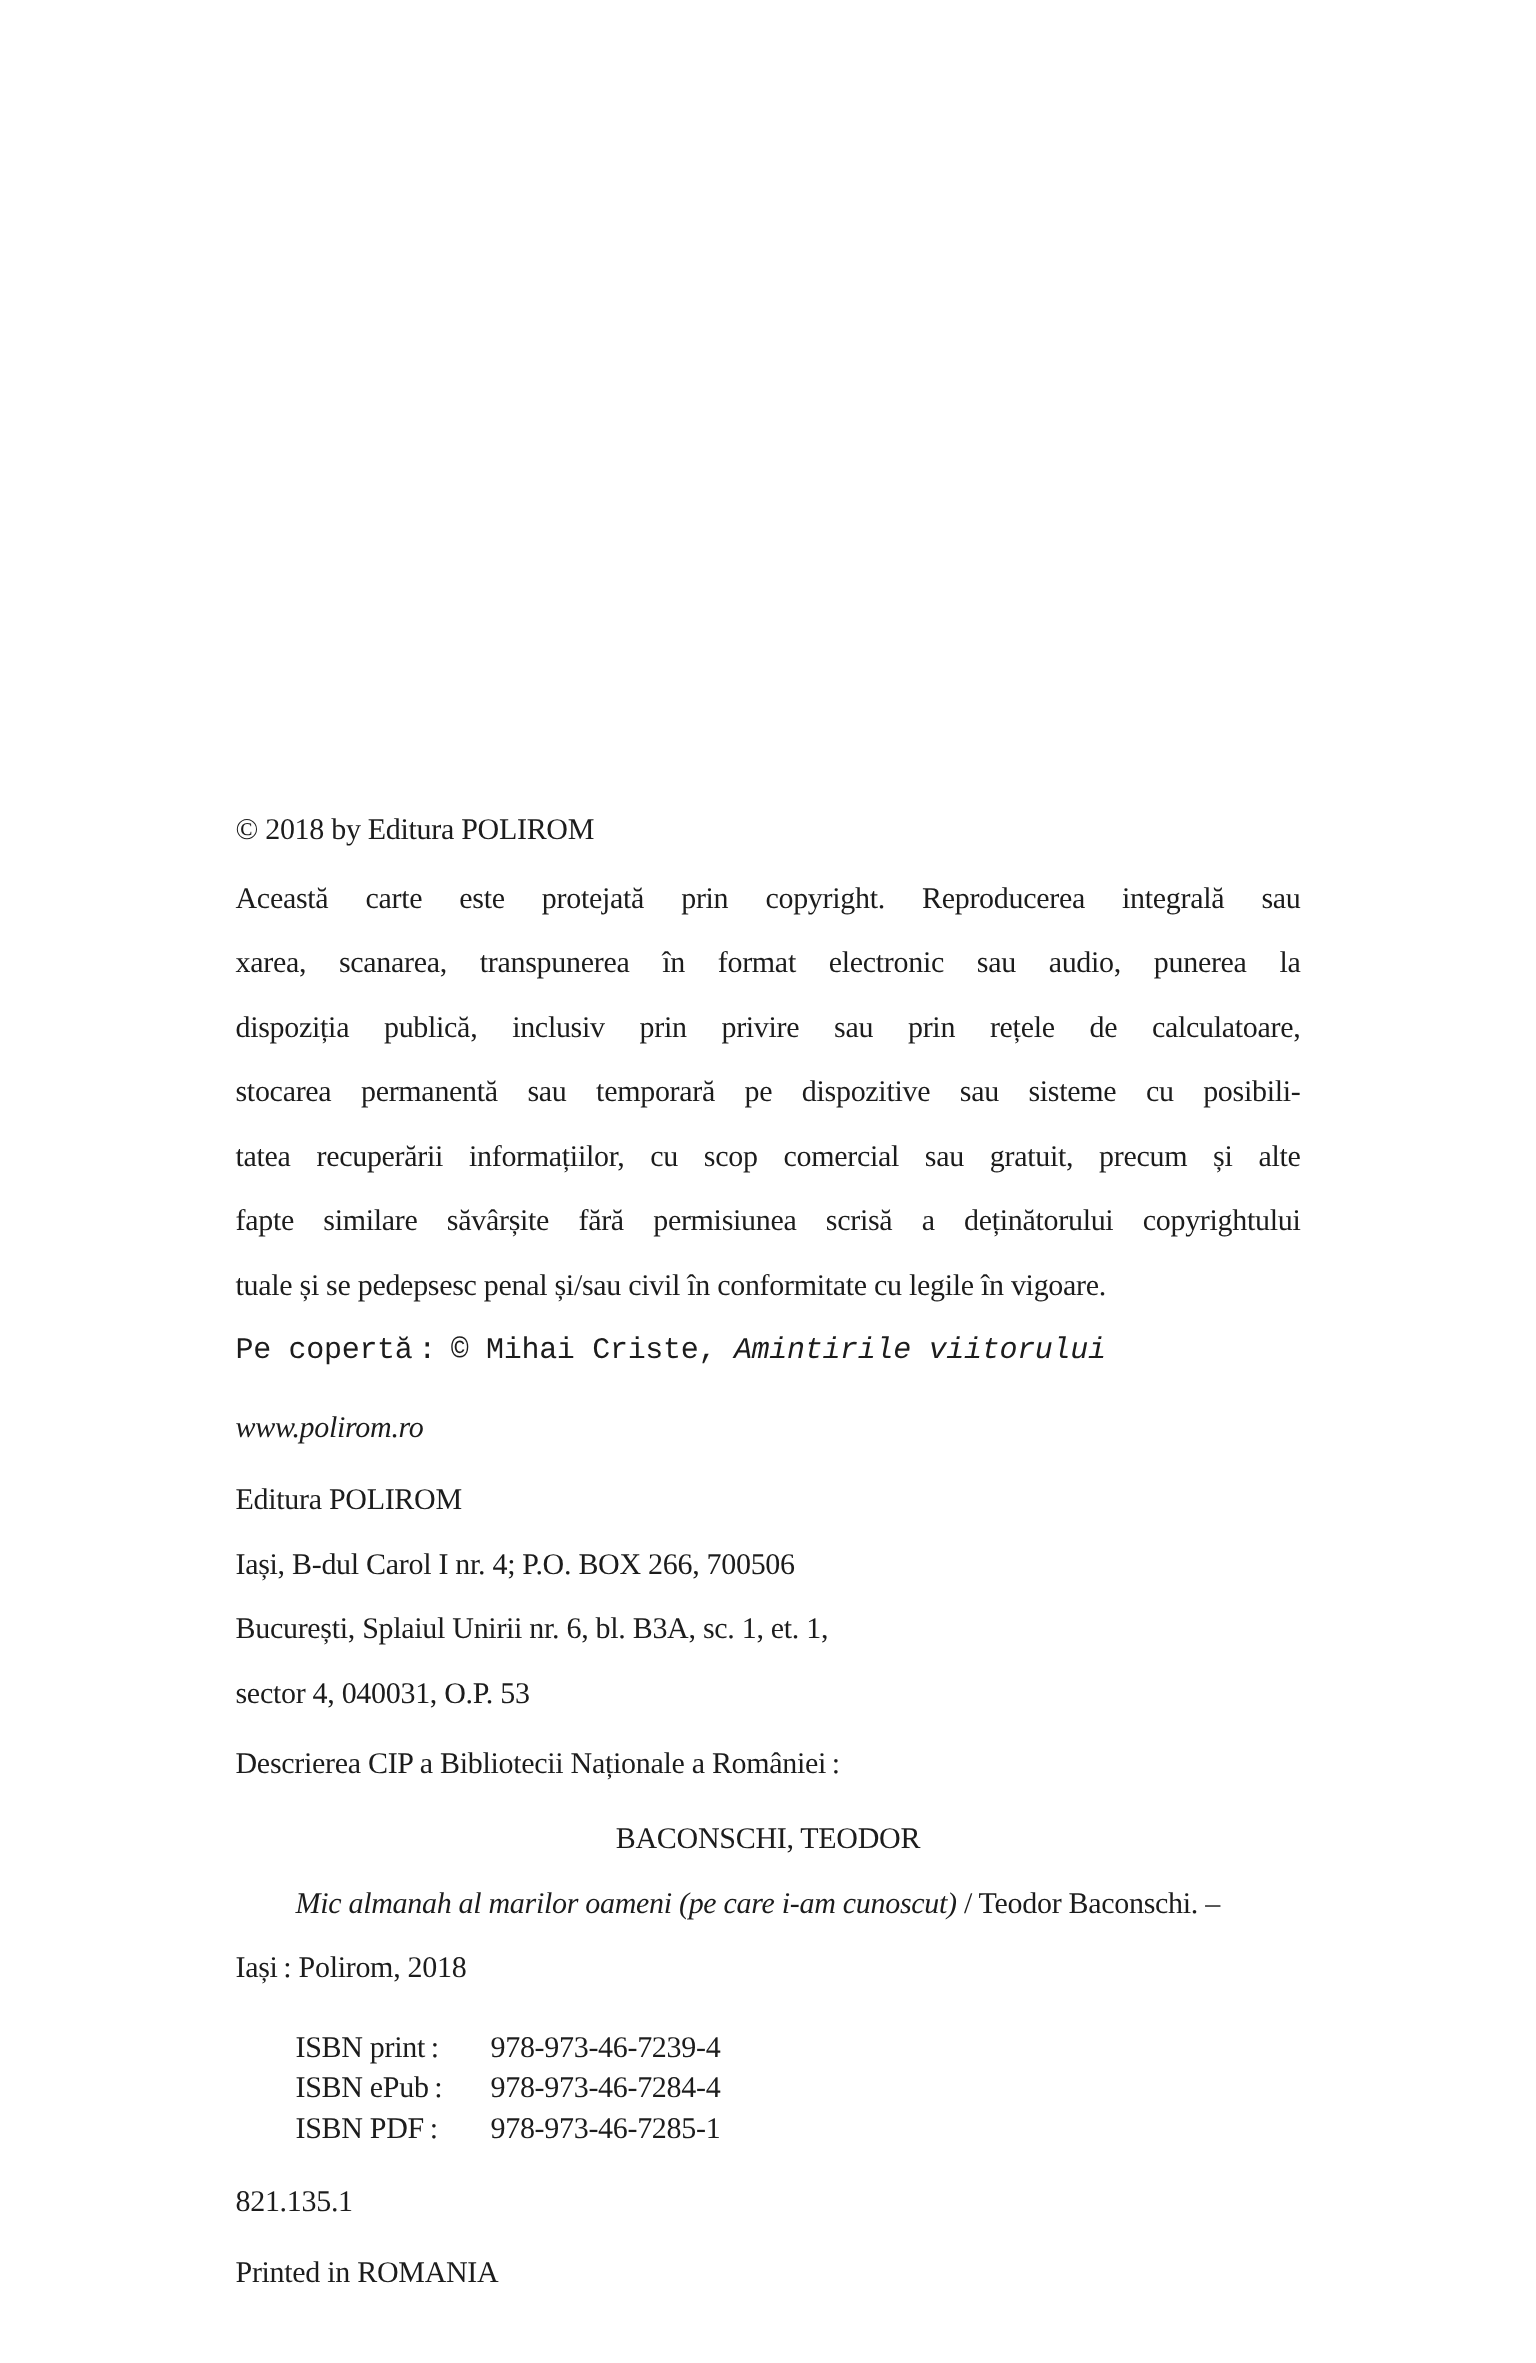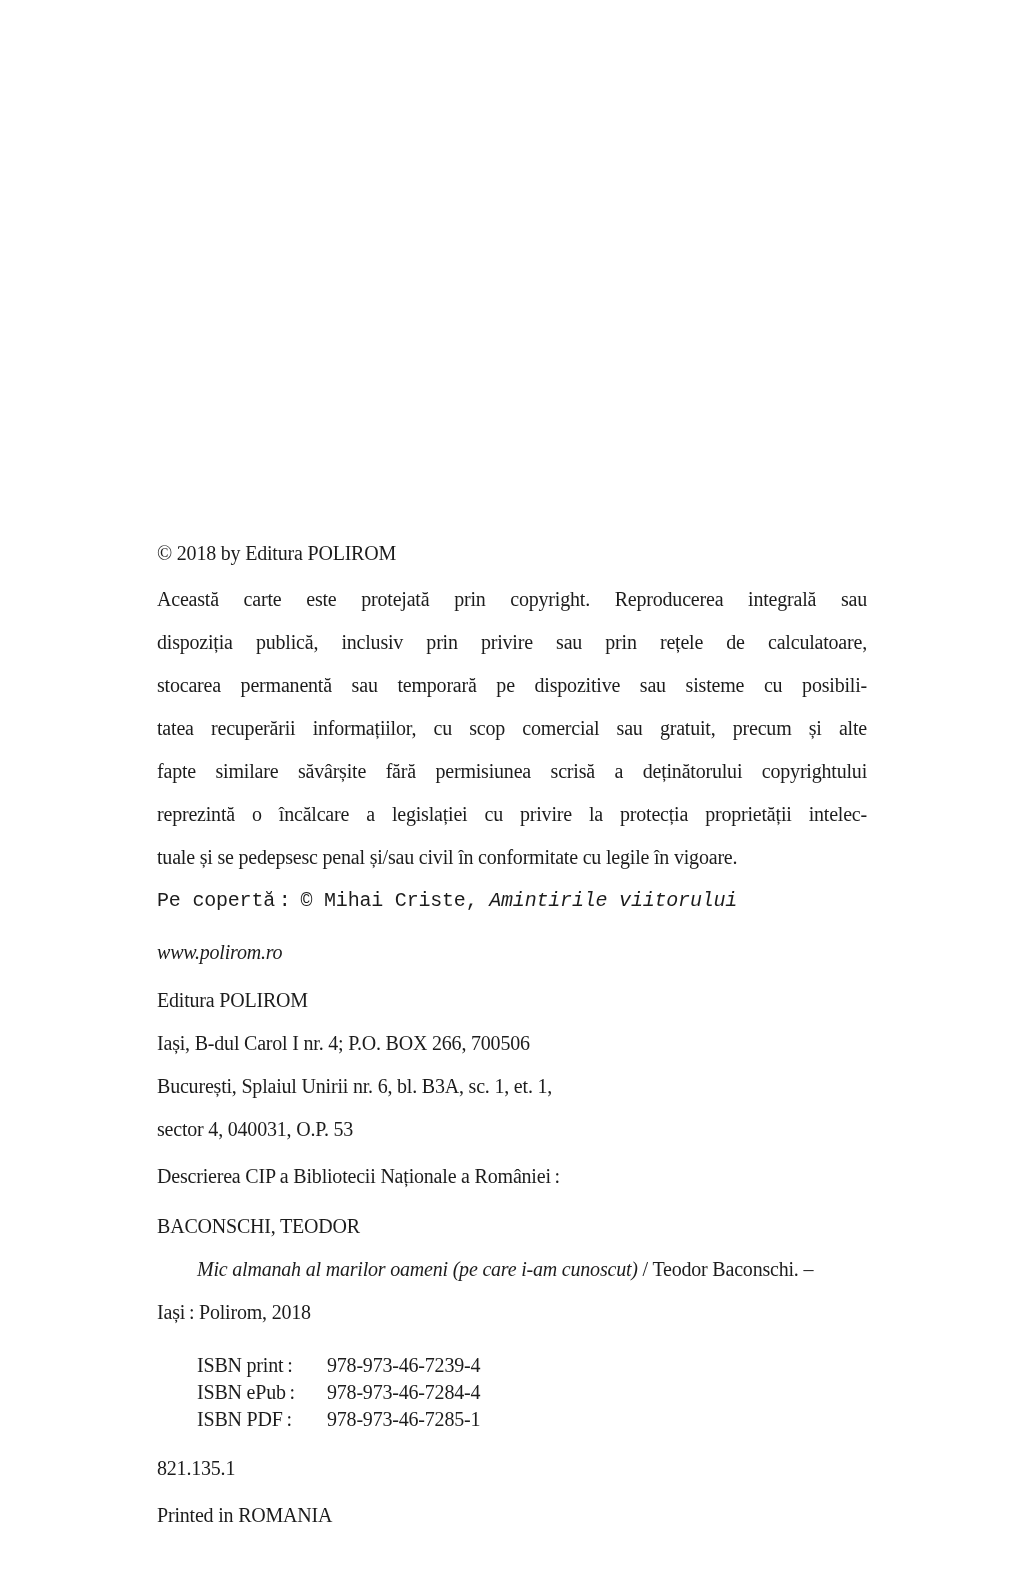--- a/index.html
+++ b/index.html
@@ -28,43 +28,43 @@
     text-align: justify;
     text-align-last: justify;
   }
   .it { font-style: italic; }
   .m-copyright   { margin: 0 0 19px 0; font-family: Liberation Serif, serif; }
   .m-paragraph   { margin: 0 0 16px 0; }
   .m-cover      { margin: 0 0 25px 0; font-family: Liberation Mono, monospace; }
   .m-website    { margin: 0 0 21px 0; }
   .m-publisher  { margin: 0 0 20px 0; }
   .m-cipheading { margin: 0 0 23px 0; }
-  .m-cipauthor  { margin: 0 0 5px 0; }
+  .m-cipauthor  { margin: 0 0 5px 0; text-align: center; }
   .m-cipbody    { margin: 0 0 26px 0; }
   .m-isbn       { margin: 0 0 22px 0; }
   .m-udc        { margin: 0 0 20px 0; }
   .cip-title-line { padding-left: 40px; }
   .isbn-block { padding-left: 40px; }
   .isbn-row { display: flex; }
   .isbn-label { width: 130px; flex: 0 0 130px; }
 </style>
 </head>
 <body>
 
 <div class="page">
 
   <div class="line m-copyright">© 2018 by Editura POLIROM</div>
 
   <div class="m-paragraph">
     <div class="line just">Această carte este protejată prin copyright. Reproducerea integrală sau</div>
+    <div class="line just">xarea, scanarea, transpunerea în format electronic sau audio, punerea la</div>
     <div class="line just">dispoziția publică, inclusiv prin privire sau prin rețele de calculatoare,</div>
     <div class="line just">stocarea permanentă sau temporară pe dispozitive sau sisteme cu posibili-</div>
     <div class="line just">tatea recuperării informațiilor, cu scop comercial sau gratuit, precum și alte</div>
     <div class="line just">fapte similare săvârșite fără permisiunea scrisă a deținătorului copyrightului</div>
-    <div class="line just">reprezintă o încălcare a legislației cu privire la protecția proprietății intelec-</div>
     <div class="line">tuale și se pedepsesc penal și/sau civil în conformitate cu legile în vigoare.</div>
   </div>
 
   <div class="line m-cover"><span>Pe copertă : © Mihai Criste, </span><span class="it">Amintirile viitorului</span></div>
 
   <div class="line it m-website">www.polirom.ro</div>
 
   <div class="m-publisher">
     <div class="line">Editura POLIROM</div>
     <div class="line">Iași, B-dul Carol I nr. 4; P.O. BOX 266, 700506</div>

